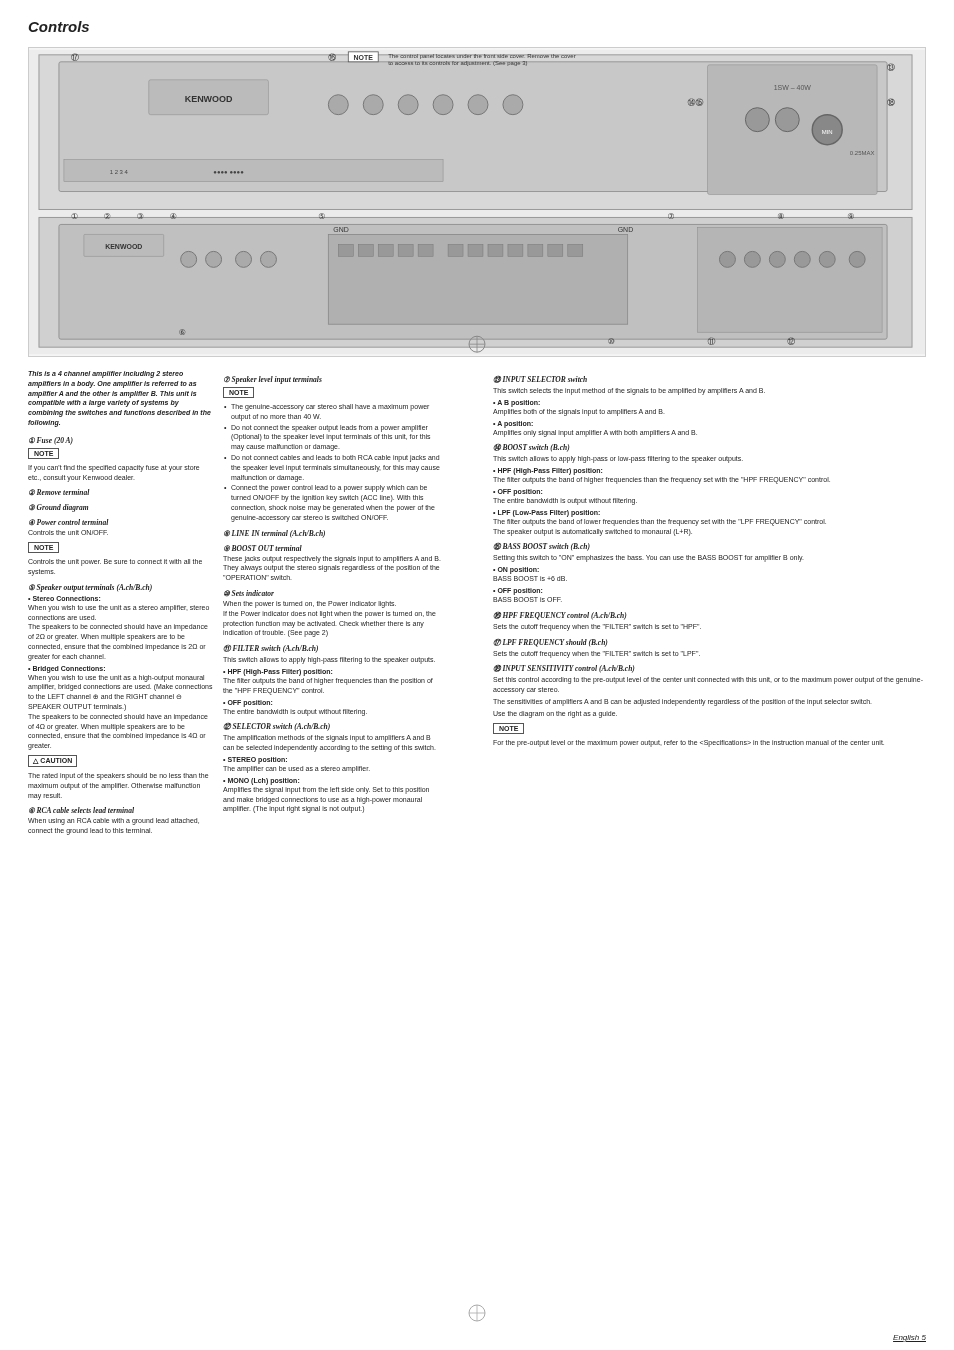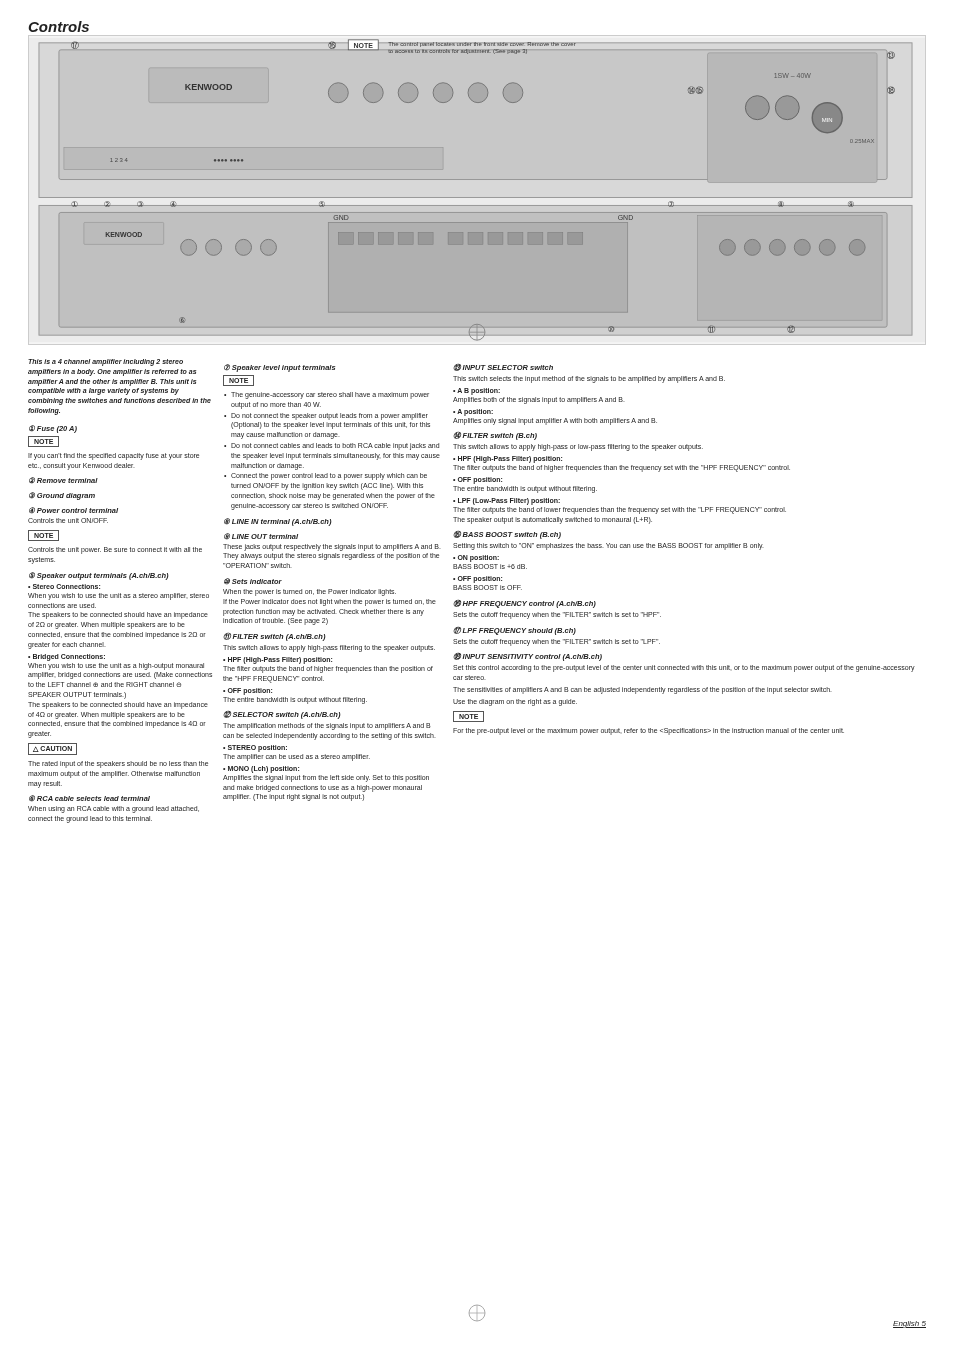--- a/index.html
+++ b/index.html
@@ -14,21 +14,21 @@
     .page {
       width: 954px;
       min-height: 1350px;
       padding: 18px 28px 18px 28px;
       position: relative;
     }
     .section-title {
       font-size: 15px;
       font-style: italic;
       font-weight: bold;
-      margin-bottom: 0;
+      margin-bottom: 12px;
       color: #222;
     }
     .diagram-area {
       width: 100%;
       height: 310px;
       border: 1px solid #ccc;
       background: #f5f5f5;
       margin-bottom: 12px;
       display: flex;
       align-items: center;
@@ -60,34 +60,36 @@
     .col-left {
       width: 185px;
       flex-shrink: 0;
     }
     .col-mid {
       width: 220px;
       flex-shrink: 0;
     }
     .col-right {
       flex: 1;
+      margin-left: 40px;
     }
     .intro-text {
       font-size: 7px;
       font-style: italic;
       font-weight: bold;
       line-height: 1.4;
       margin-bottom: 8px;
     }
     .item-header {
       font-style: italic;
       font-weight: bold;
       font-size: 7.5px;
       margin-top: 6px;
       margin-bottom: 1px;
+      font-family: Liberation Serif, serif;
     }
     .item-text {
       font-size: 7px;
       line-height: 1.4;
       margin-bottom: 2px;
     }
     .item-subheader {
       font-weight: bold;
       font-size: 7px;
       margin-top: 3px;
@@ -100,21 +102,21 @@
       position: relative;
       margin-bottom: 1px;
     }
     .bullet-item::before {
       content: '•';
       position: absolute;
       left: 1px;
     }
     .page-num {
       position: absolute;
-      bottom: 22px;
+      bottom: 8px;
       right: 28px;
       font-size: 8px;
       font-style: italic;
       text-decoration: underline;
     }
     .amp-diagram-svg {
       width: 100%;
       height: 100%;
     }
   </style>
@@ -275,21 +277,21 @@
       <div class="bullet-item">The genuine-accessory car stereo shall have a maximum power output of no more than 40 W.</div>
       <div class="bullet-item">Do not connect the speaker output leads from a power amplifier (Optional) to the speaker level input terminals of this unit, for this may cause malfunction or damage.</div>
       <div class="bullet-item">Do not connect cables and leads to both RCA cable input jacks and the speaker level input terminals simultaneously, for this may cause malfunction or damage.</div>
       <div class="bullet-item">Connect the power control lead to a power supply which can be turned ON/OFF by the ignition key switch (ACC line). With this connection, shock noise may be generated when the power of the genuine-accessory car stereo is switched ON/OFF.</div>
 
       <div class="item-header">
         <span>⑧ </span><span>LINE IN terminal (A.ch/B.ch)</span>
       </div>
 
       <div class="item-header">
-        <span>⑨ </span><span>LINE OUT terminal</span>
+        <span>⑨ </span><span>BOOST OUT terminal</span>
       </div>
       <div class="item-text">These jacks output respectively the signals input to amplifiers A and B.<br>They always output the stereo signals regardless of the position of the "OPERATION" switch.</div>
 
       <div class="item-header">
         <span>⑩ </span><span>Sets indicator</span>
       </div>
       <div class="item-text">When the power is turned on, the Power indicator lights.<br>If the Power indicator does not light when the power is turned on, the protection function may be activated. Check whether there is any indication of trouble. (See page 2)</div>
 
       <div class="item-header">
         <span>⑪ </span><span>FILTER switch (A.ch/B.ch)</span>
@@ -315,21 +317,21 @@
       <div class="item-header">
         <span>⑬ </span><span>INPUT SELECTOR switch</span>
       </div>
       <div class="item-text">This switch selects the input method of the signals to be amplified by amplifiers A and B.</div>
       <div class="item-subheader">• A B position:</div>
       <div class="item-text">Amplifies both of the signals input to amplifiers A and B.</div>
       <div class="item-subheader">• A position:</div>
       <div class="item-text">Amplifies only signal input amplifier A with both amplifiers A and B.</div>
 
       <div class="item-header">
-        <span>⑭ </span><span>FILTER switch (B.ch)</span>
+        <span>⑭ </span><span>BOOST switch (B.ch)</span>
       </div>
       <div class="item-text">This switch allows to apply high-pass or low-pass filtering to the speaker outputs.</div>
       <div class="item-subheader">• HPF (High-Pass Filter) position:</div>
       <div class="item-text">The filter outputs the band of higher frequencies than the frequency set with the "HPF FREQUENCY" control.</div>
       <div class="item-subheader">• OFF position:</div>
       <div class="item-text">The entire bandwidth is output without filtering.</div>
       <div class="item-subheader">• LPF (Low-Pass Filter) position:</div>
       <div class="item-text">The filter outputs the band of lower frequencies than the frequency set with the "LPF FREQUENCY" control.<br>The speaker output is automatically switched to monaural (L+R).</div>
 
       <div class="item-header">

